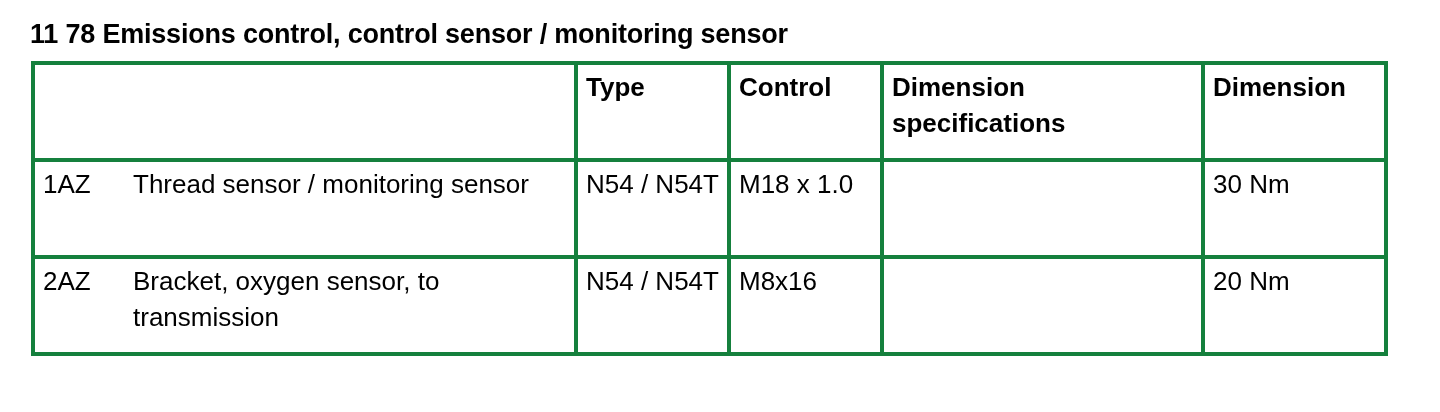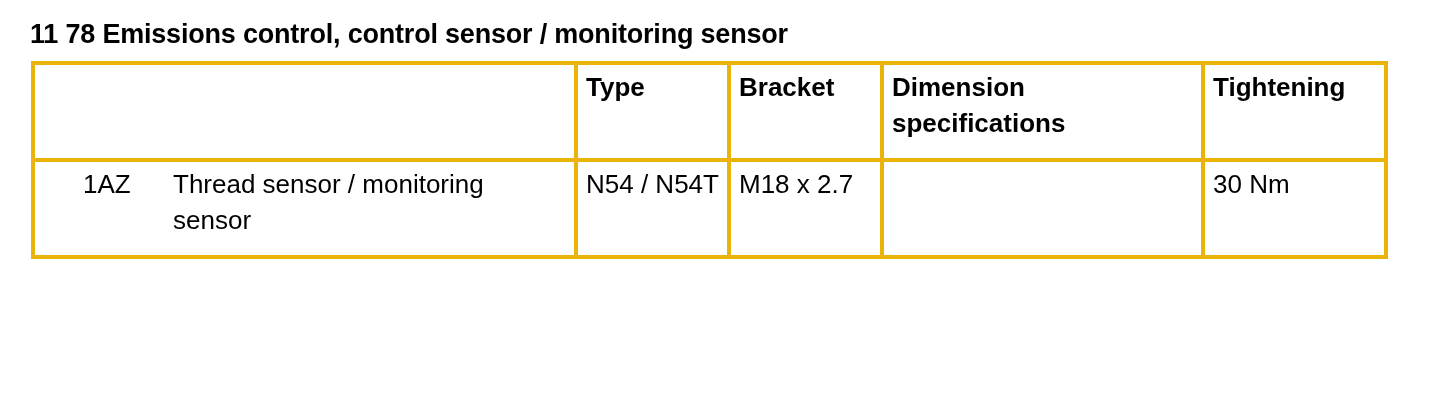--- a/index.html
+++ b/index.html
@@ -33,21 +33,21 @@
   }
   .spec-table {
     position: absolute;
     left: 31px;
     top: 61px;
     width: 1353px;
     border-collapse: collapse;
     table-layout: fixed;
   }
   .spec-table td {
-    border: 4px solid #eab308;
+    border: 4px solid #15803d;
     vertical-align: top;
     padding: 4px 8px 0 8px;
     font-size: 26px;
     line-height: 36px;
     color: #000000;
   }
   .spec-table tr.header-row td {
     font-weight: bold;
   }
   .spec-table tr.header-row td,
@@ -60,21 +60,20 @@
   .col-thread { width: 153px; }
   .col-tight  { width: 321px; }
   .col-dim    { width: 183px; }
 
   .desc-cell {
     padding-left: 9px;
   }
   .desc-inner {
     display: flex;
     align-items: flex-start;
-    margin-left: 40px;
   }
   .item-no {
     flex: 0 0 90px;
     white-space: nowrap;
   }
   .item-text {
     flex: 1 1 auto;
   }
   .empty-cell { }
 </style>
@@ -90,34 +89,46 @@
       <col class="col-desc">
       <col class="col-type">
       <col class="col-thread">
       <col class="col-tight">
       <col class="col-dim">
     </colgroup>
     <tbody>
       <tr class="header-row">
         <td class="desc-cell"></td>
         <td>Type</td>
-        <td>Bracket</td>
+        <td>Control</td>
         <td>Dimension specifications</td>
-        <td>Tightening</td>
+        <td>Dimension</td>
       </tr>
 
       <tr class="data-row">
         <td class="desc-cell">
           <div class="desc-inner">
             <span class="item-no">1AZ</span>
             <span class="item-text">Thread sensor / monitoring sensor</span>
           </div>
         </td>
         <td>N54 / N54T</td>
-        <td>M18 x 2.7</td>
+        <td>M18 x 1.0</td>
         <td class="empty-cell"></td>
         <td>30 Nm</td>
       </tr>
 
+      <tr class="data-row">
+        <td class="desc-cell">
+          <div class="desc-inner">
+            <span class="item-no">2AZ</span>
+            <span class="item-text">Bracket, oxygen sensor, to transmission</span>
+          </div>
+        </td>
+        <td>N54 / N54T</td>
+        <td>M8x16</td>
+        <td class="empty-cell"></td>
+        <td>20 Nm</td>
+      </tr>
     </tbody>
   </table>
 
 </div>
 
 </body></html>

